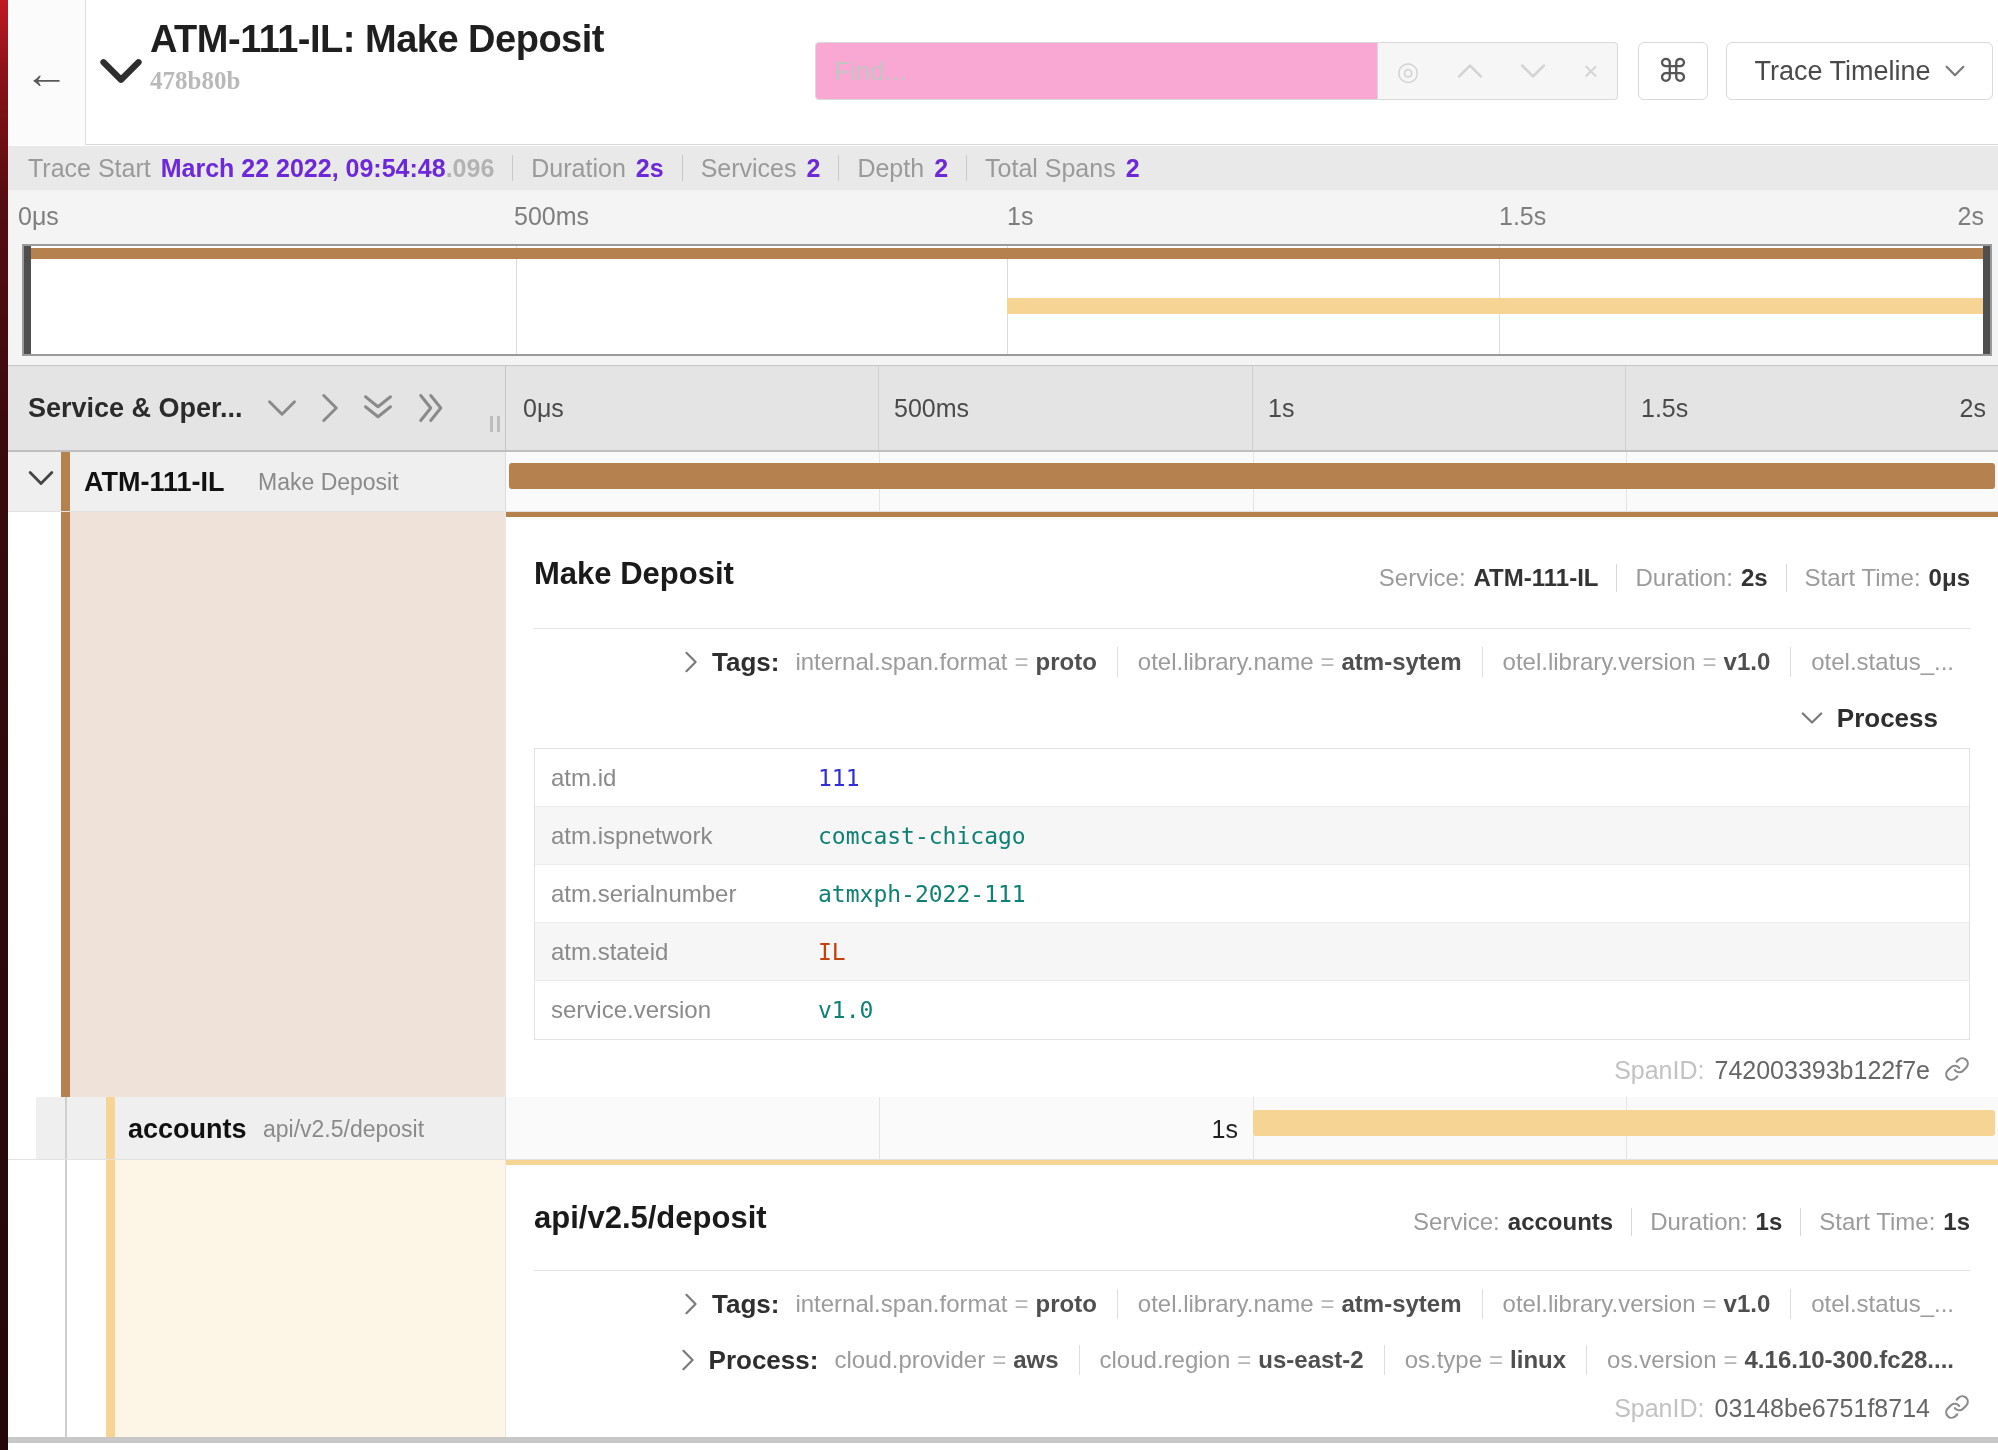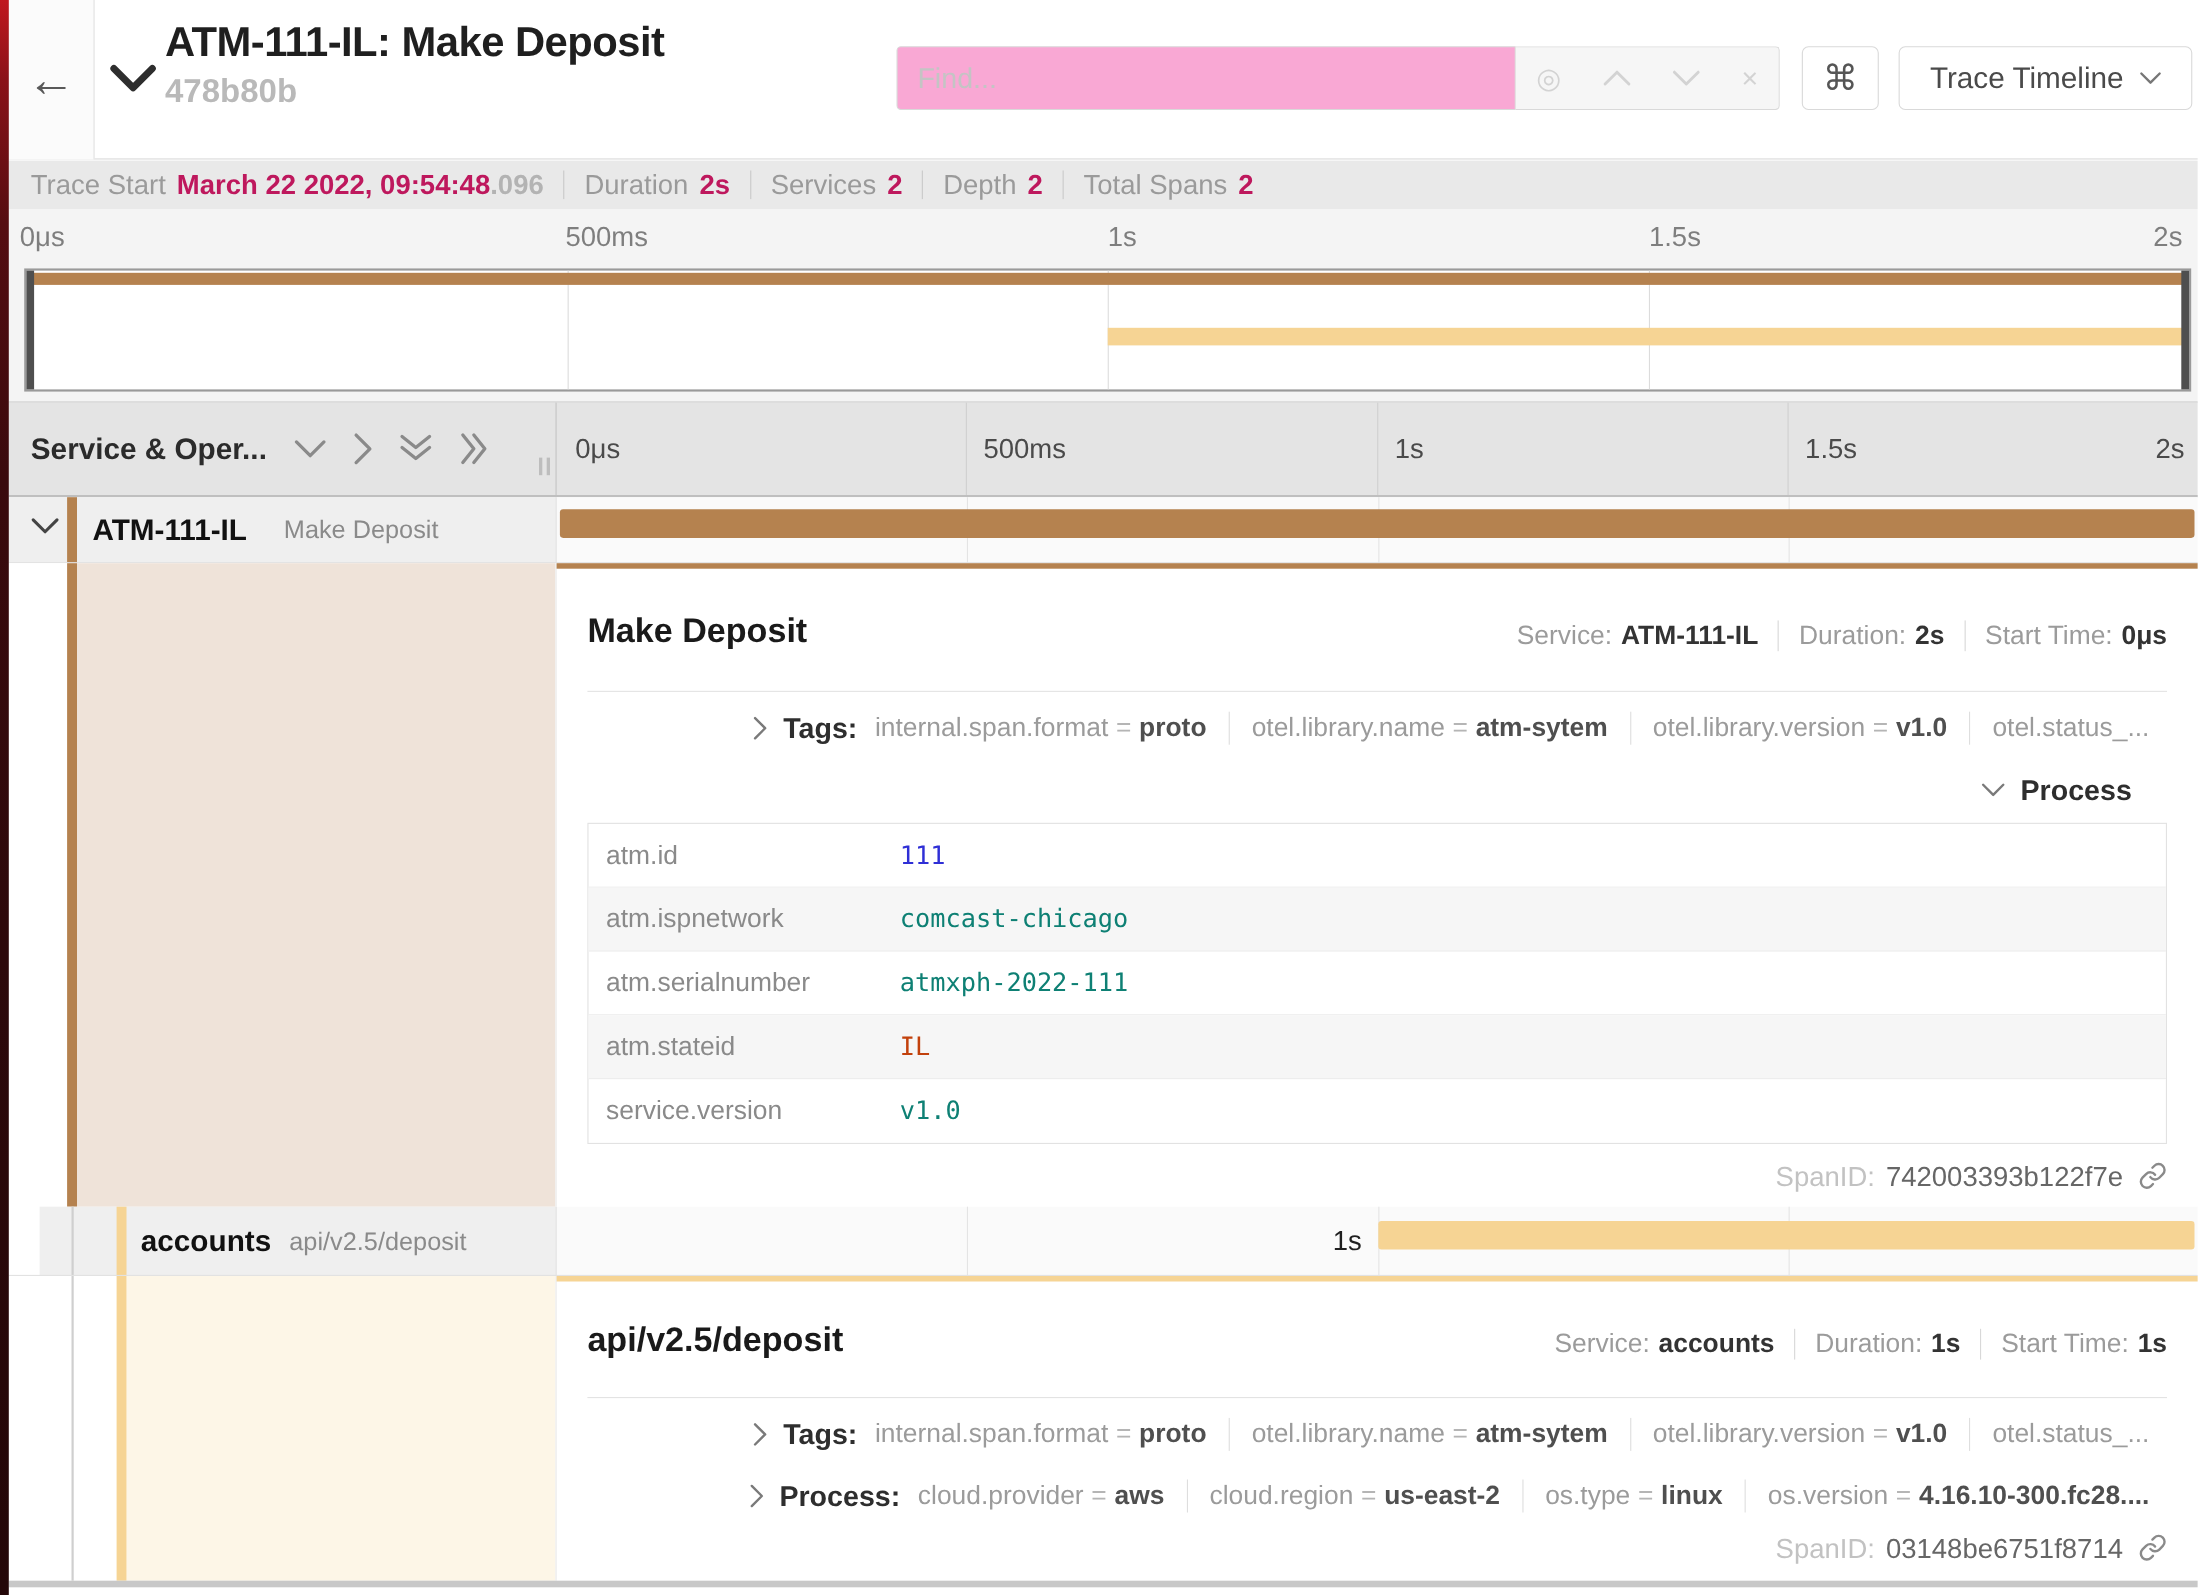--- a/index.html
+++ b/index.html
@@ -13,21 +13,21 @@
 
   
   .topbar { position:absolute; left:8px; top:0; width:1990px; height:145px; background:#fff;
     border-bottom:1px solid #d9d9d9; }
   .back-cell { position:absolute; left:0; top:0; width:78px; height:145px; background:#fbfbfb;
     border-right:1px solid #e2e2e2; display:flex; align-items:center; justify-content:center; }
   .back-arrow { font-size:44px; color:#595959; line-height:1; cursor:pointer; }
   .title-collapser { position:absolute; left:92px; top:58px; cursor:pointer; }
   .titles { position:absolute; left:142px; top:18px; }
   .page-title { font-size:38px; font-weight:bold; color:#1f1f1f; letter-spacing:-0.5px; }
-  .trace-id { font-size:30px; font-weight:bold; color:#b9b9b9; margin-top:6px; }
+  .trace-id { font-size:25px; font-weight:bold; color:#b9b9b9; margin-top:6px;font-family:Liberation Serif, serif; }
   .find-input { position:absolute; left:807px; top:42px; width:563px; height:58px;
     border:1px solid #d9d9d9; border-radius:4px 0 0 4px; padding:0 18px; font-size:26px;
     color:#444; outline:none; background:#f9a8d4; font-family:"Liberation Sans",sans-serif; }
   .find-input::placeholder { color:#c4c4c4; }
   .find-tools { position:absolute; left:1370px; top:42px; width:240px; height:58px;
     background:#f6f6f6; border:1px solid #d9d9d9; border-left:none; border-radius:0 4px 4px 0;
     display:flex; align-items:center; justify-content:space-around; }
   .ft-ic { color:#d3d3d3; font-size:26px; line-height:1; cursor:pointer; }
   .ft-svg { stroke:#d3d3d3; cursor:pointer; }
   .kbd-btn { position:absolute; left:1630px; top:42px; width:70px; height:58px; background:#fff;
@@ -35,21 +35,21 @@
     display:flex; align-items:center; justify-content:center; font-family:"DejaVu Sans",sans-serif; }
   .view-btn { position:absolute; left:1718px; top:42px; width:267px; height:58px; background:#fff;
     border:1px solid #d9d9d9; border-radius:6px; font-size:27px; color:#4a4a4a; cursor:pointer;
     display:flex; align-items:center; justify-content:center; gap:14px;
     font-family:"Liberation Sans",sans-serif; }
 
   
   .summary { position:absolute; left:8px; top:146px; width:1990px; height:44px; background:#e9e9e9;
     display:flex; align-items:center; padding-left:20px; font-size:25px; }
   .sum-label { color:#9a9a9a; margin-right:10px; }
-  .sum-val { color:#be185d; font-weight:bold; }
+  .sum-val { color:#6d28d9; font-weight:bold; }
   .sum-val-muted { color:#b3b3b3; font-weight:bold; }
   .sum-sep { width:1px; height:26px; background:#c9c9c9; margin:0 18px; }
 
   
   .minimap { position:absolute; left:8px; top:190px; width:1990px; height:176px; background:#f4f4f4;
     border-bottom:1px solid #c6c6c6; }
   .mm-tick { position:absolute; top:12px; font-size:25px; color:#7e7e7e; }
   .mm-canvas { position:absolute; left:14px; top:54px; width:1970px; height:112px; background:#fff;
     border:2px solid #9a9a9a; cursor:grab; }
   .mm-grid { position:absolute; top:0; bottom:0; width:1px; background:#dcdcdc; }

